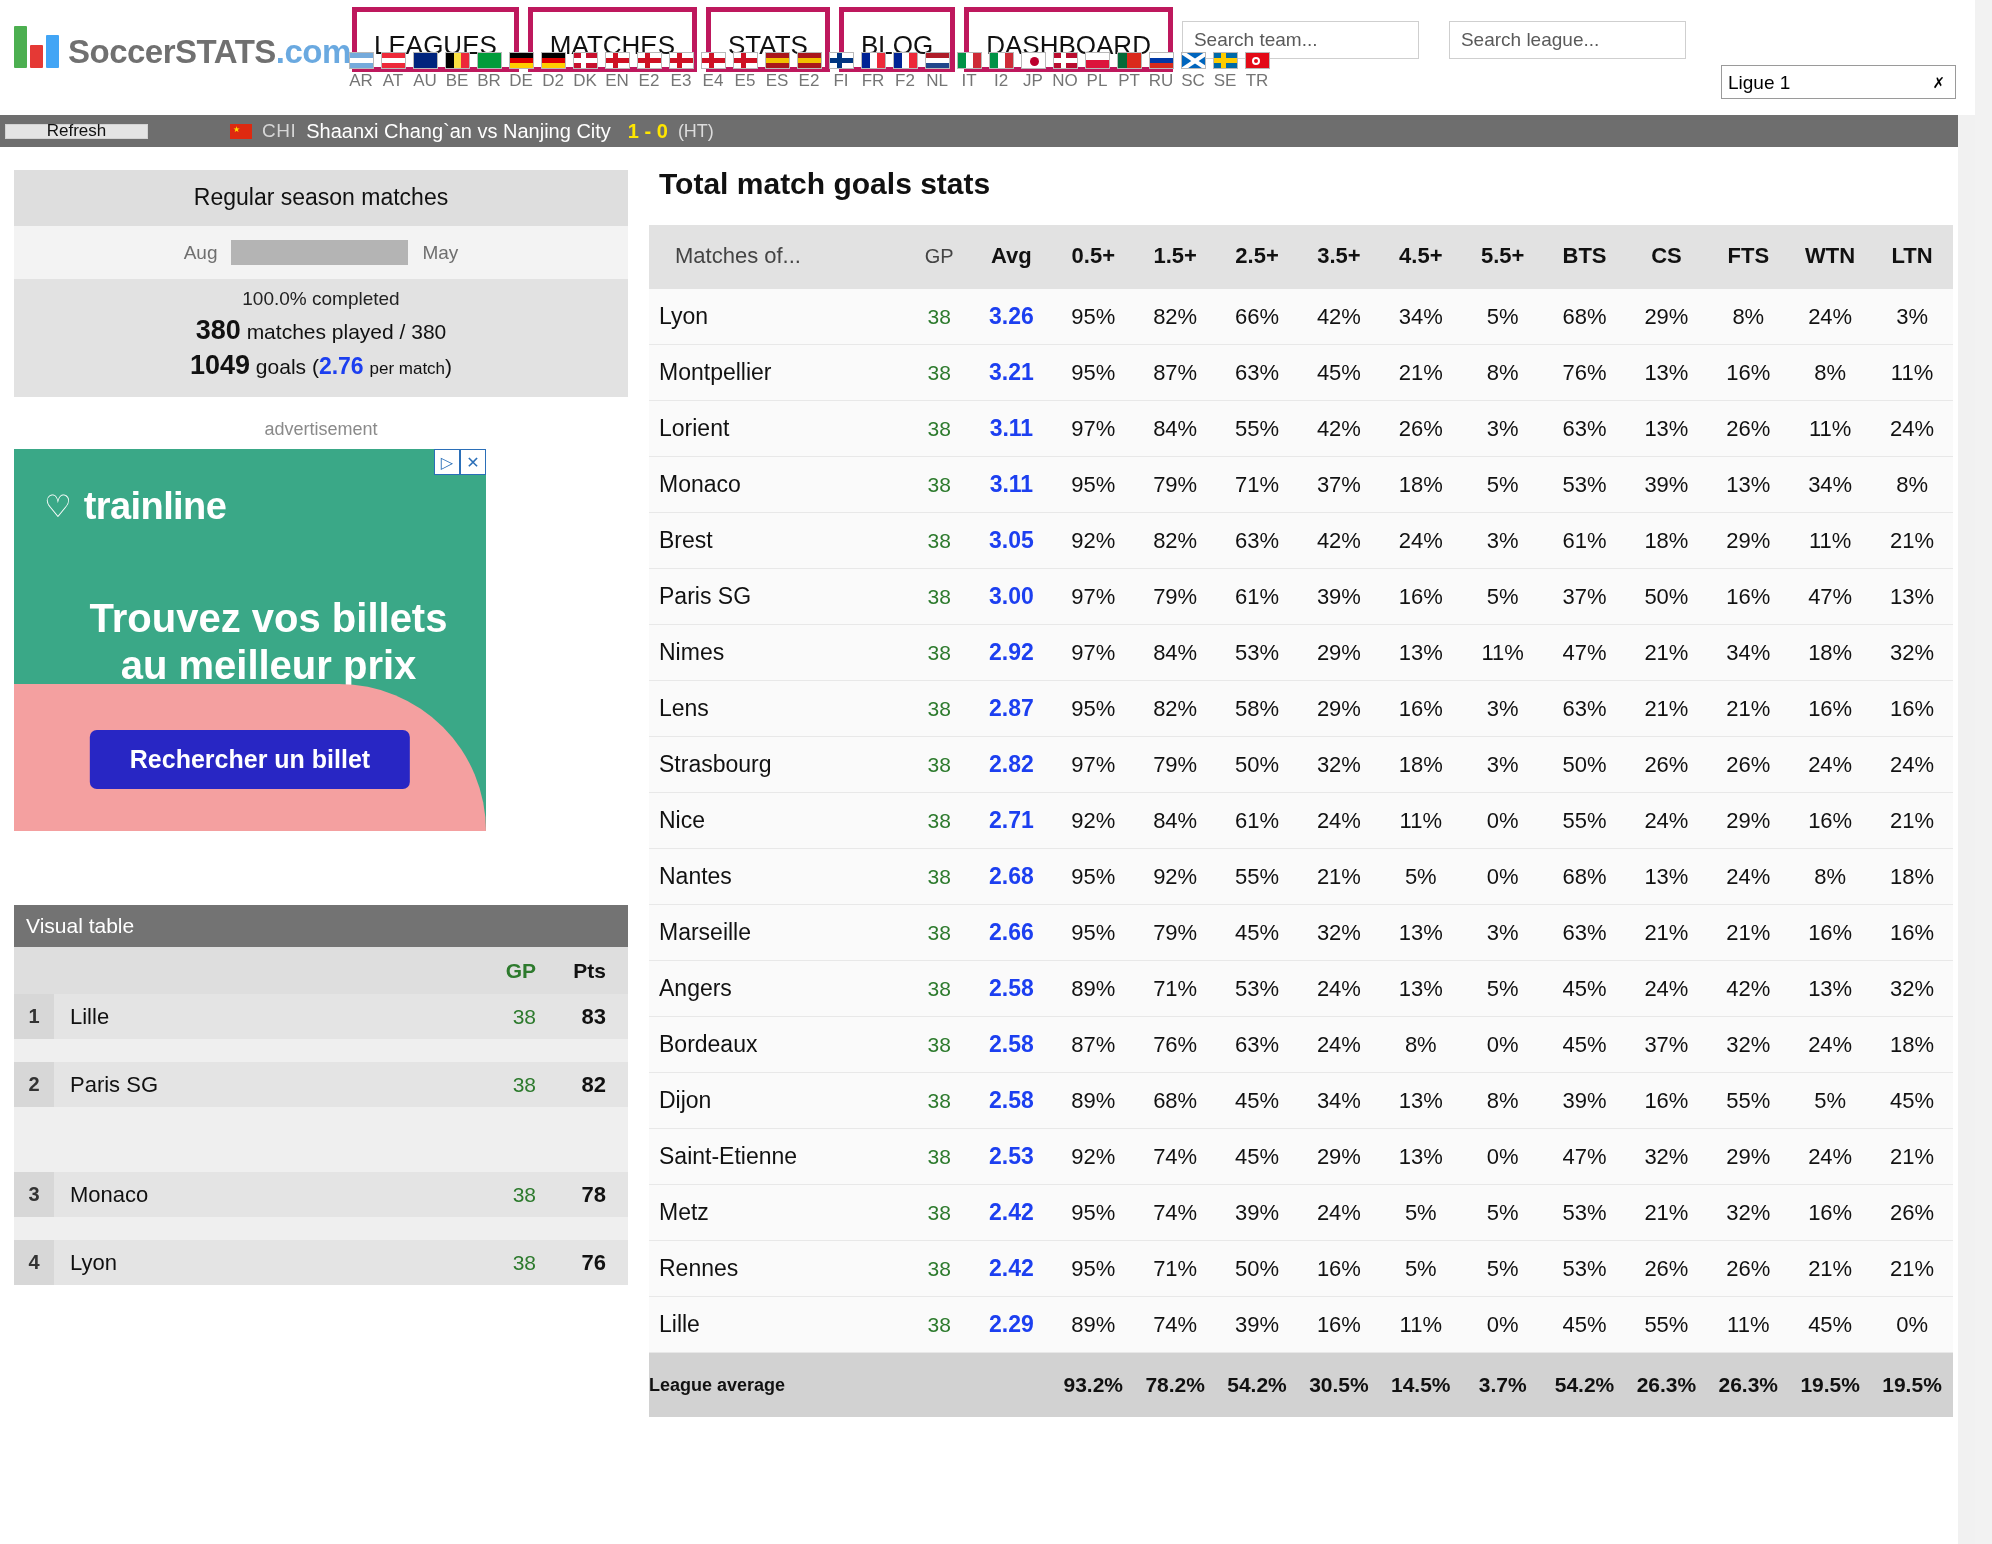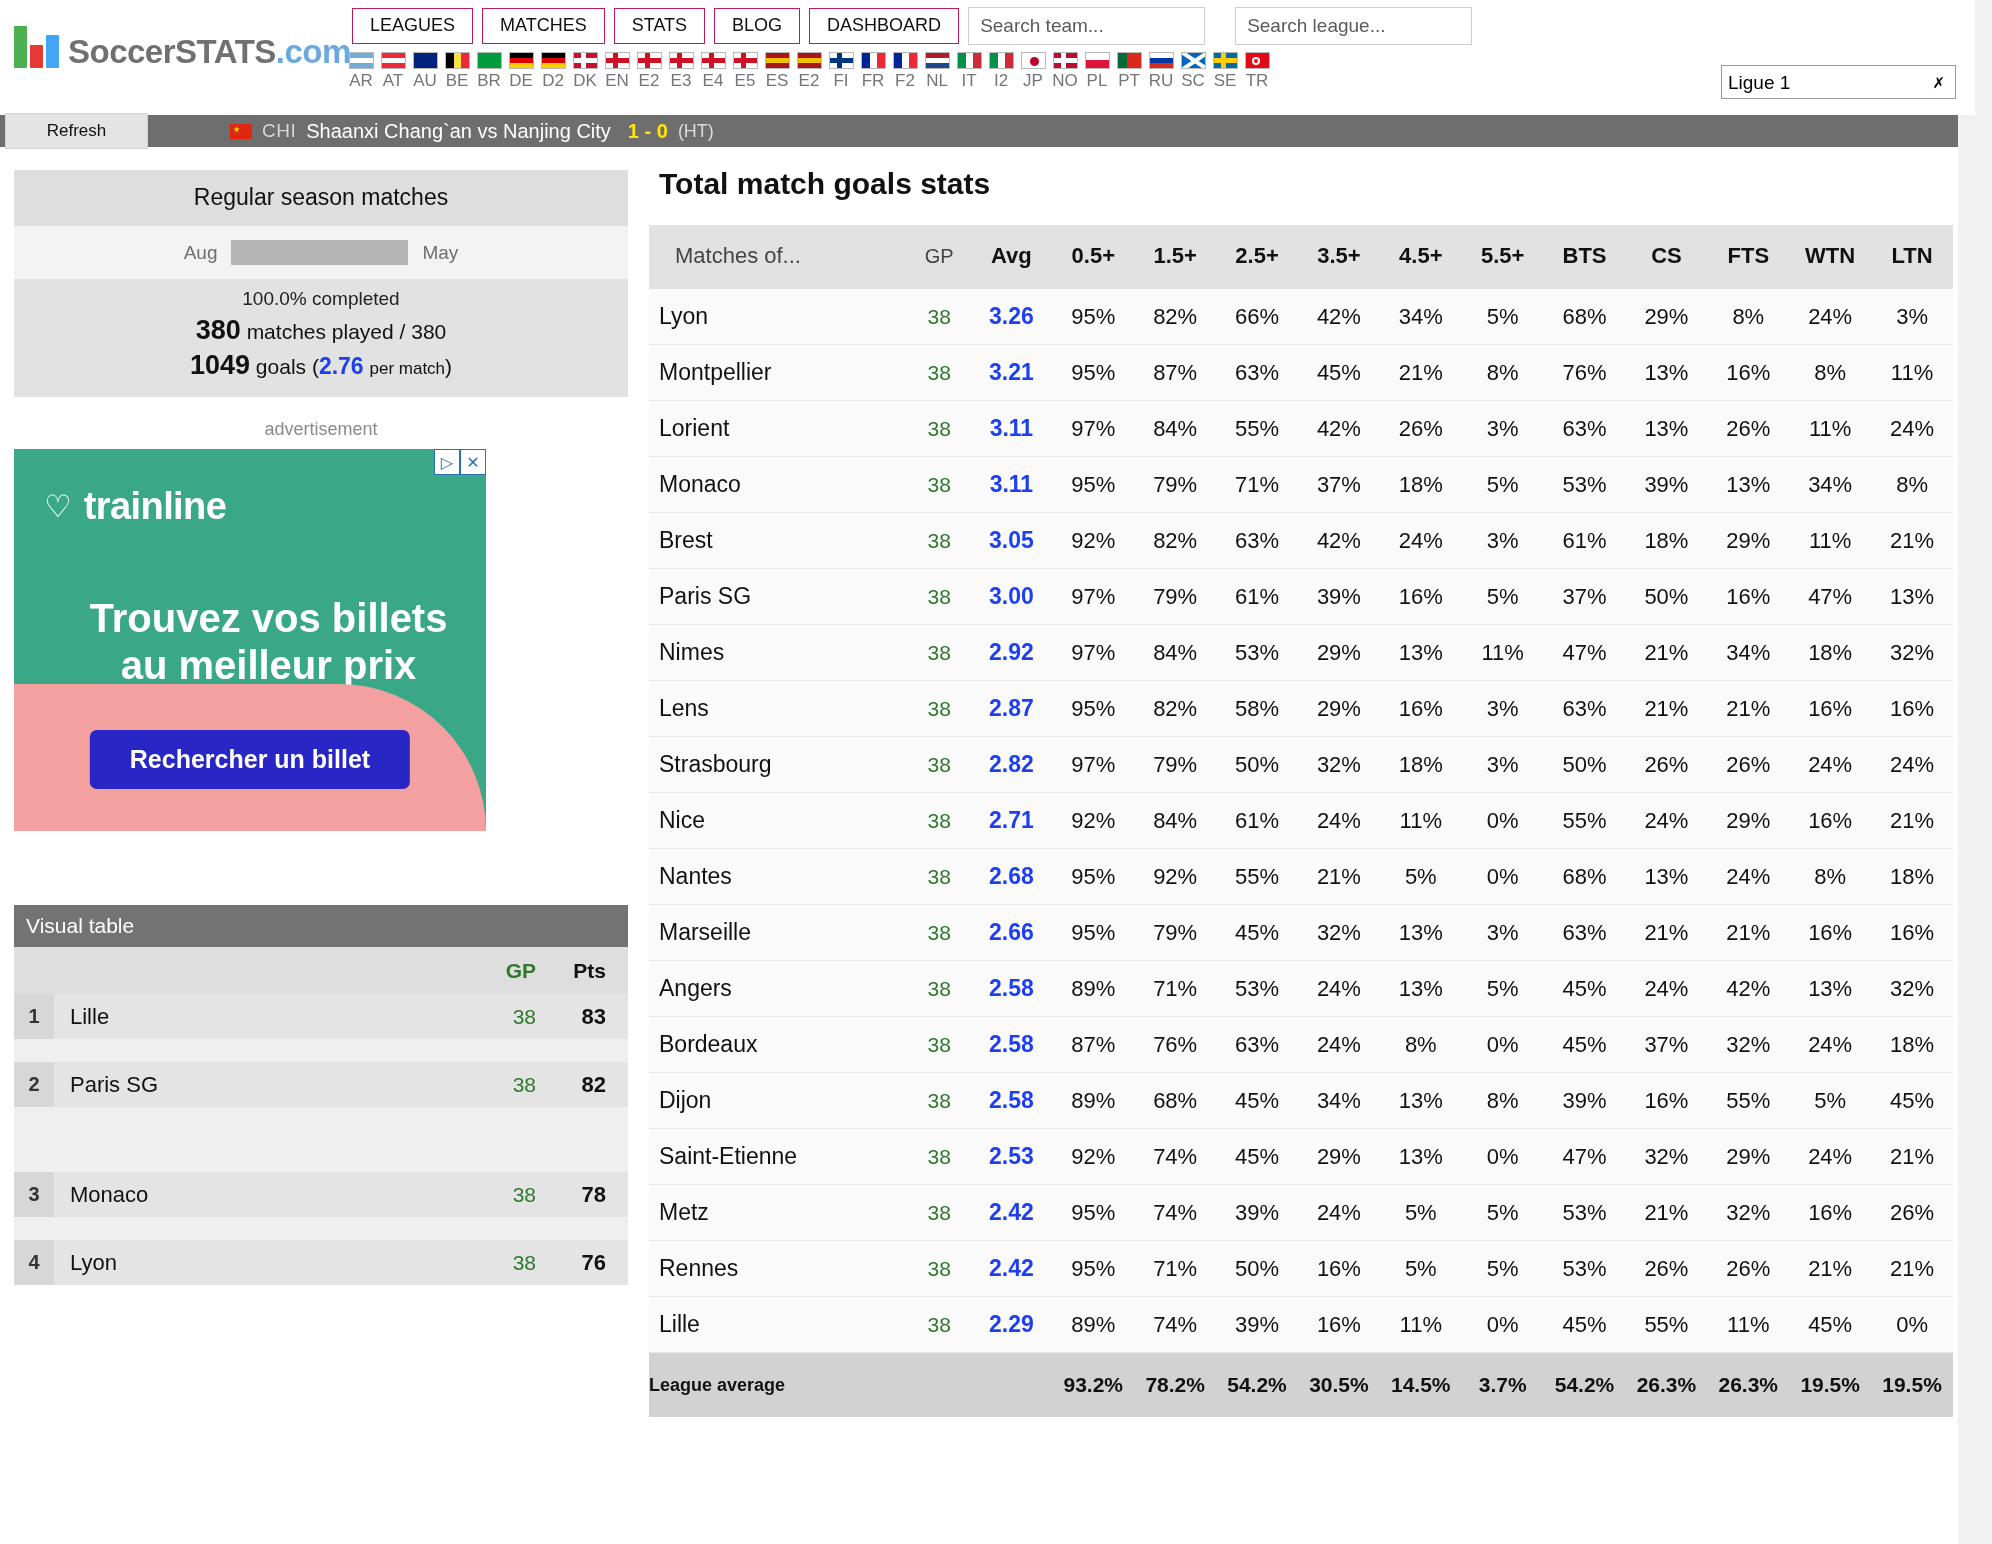--- a/index.html
+++ b/index.html
@@ -17,22 +17,22 @@
   .logo { position:absolute; left:14px; top:26px; display:flex; align-items:flex-end; }
   .logo-bars { display:flex; align-items:flex-end; height:42px; gap:3px; margin-right:9px; }
   .bar-g { width:13px; height:42px; background:#4caf50; border-radius:1px; }
   .bar-r { width:13px; height:23px; background:#e53935; border-radius:1px; }
   .bar-b { width:13px; height:33px; background:#42a5f5; border-radius:1px; }
   .logo-text { font-size:33px; font-weight:bold; color:#707070; letter-spacing:-.5px; line-height:1; }
   .logo-text .dotcom { color:#6aa9e0; font-weight:bold; }
 
   .navrow { position:absolute; left:352px; top:7px; display:flex; gap:9px; align-items:center; }
   .navbtn {
-    border:1px solid #be185d; background:#fff; color:#111;
-    font-size:18px; padding:7px 17px 9px; line-height:1;
+    border:5px solid #be185d; background:#fff; color:#111;
+    font-size:26px; padding:20px 17px 9px; line-height:1;
     font-family:"Liberation Sans", sans-serif; cursor:pointer;
   }
   .searchbox {
     border:1px solid #cfcfcf; background:#fff; height:38px; width:237px;
     font-size:19px; color:#555; padding:0 11px; font-family:"Liberation Sans", sans-serif;
   }
   .searchbox::placeholder { color:#5a5a5a; }
   .searchbox.wide { width:237px; }
   .searchbox.lg { width:237px; }
 
@@ -45,21 +45,21 @@
     position:absolute; right:19px; top:65px; width:235px; height:34px;
     border:1px solid #9a9a9a; background:#fff; font-size:19px; padding:0 6px;
     font-family:"Liberation Sans", sans-serif; color:#000;
     appearance:none; -webkit-appearance:none; cursor:pointer;
   }
   .selarrow { position:absolute; right:30px; top:74px; pointer-events:none; font-size:15px; color:#000; }
 
   
   .ticker { height:32px; background:#6e6e6e; display:flex; align-items:center; position:relative; }
   .refresh-btn {
-    margin-left:5px; width:143px; height:36px; background:#e4e4e4; border:1px solid #d3d3d3;
+    margin-left:5px; width:143px; height:15px; background:#e4e4e4; border:1px solid #d3d3d3;
     font-size:17px; color:#111; display:flex; align-items:center; justify-content:center;
     cursor:pointer; font-family:"Liberation Sans", sans-serif;
   }
   .ticker-match { display:flex; align-items:center; gap:10px; margin-left:82px; }
   .ticker-flag { width:22px; height:15px; background:#de2910; position:relative; }
   .ticker-flag .star { position:absolute; left:3px; top:2px; color:#ffde00; font-size:8px; line-height:1; }
   .ticker-cc { font-size:19px; color:#d6d6d6; letter-spacing:.5px; }
   .ticker-teams { font-size:20px; color:#fff; }
   .ticker-score { font-size:20px; color:#ffe600; font-weight:bold; margin-left:7px; }
   .ticker-ht { font-size:18px; color:#dcdcdc; }

